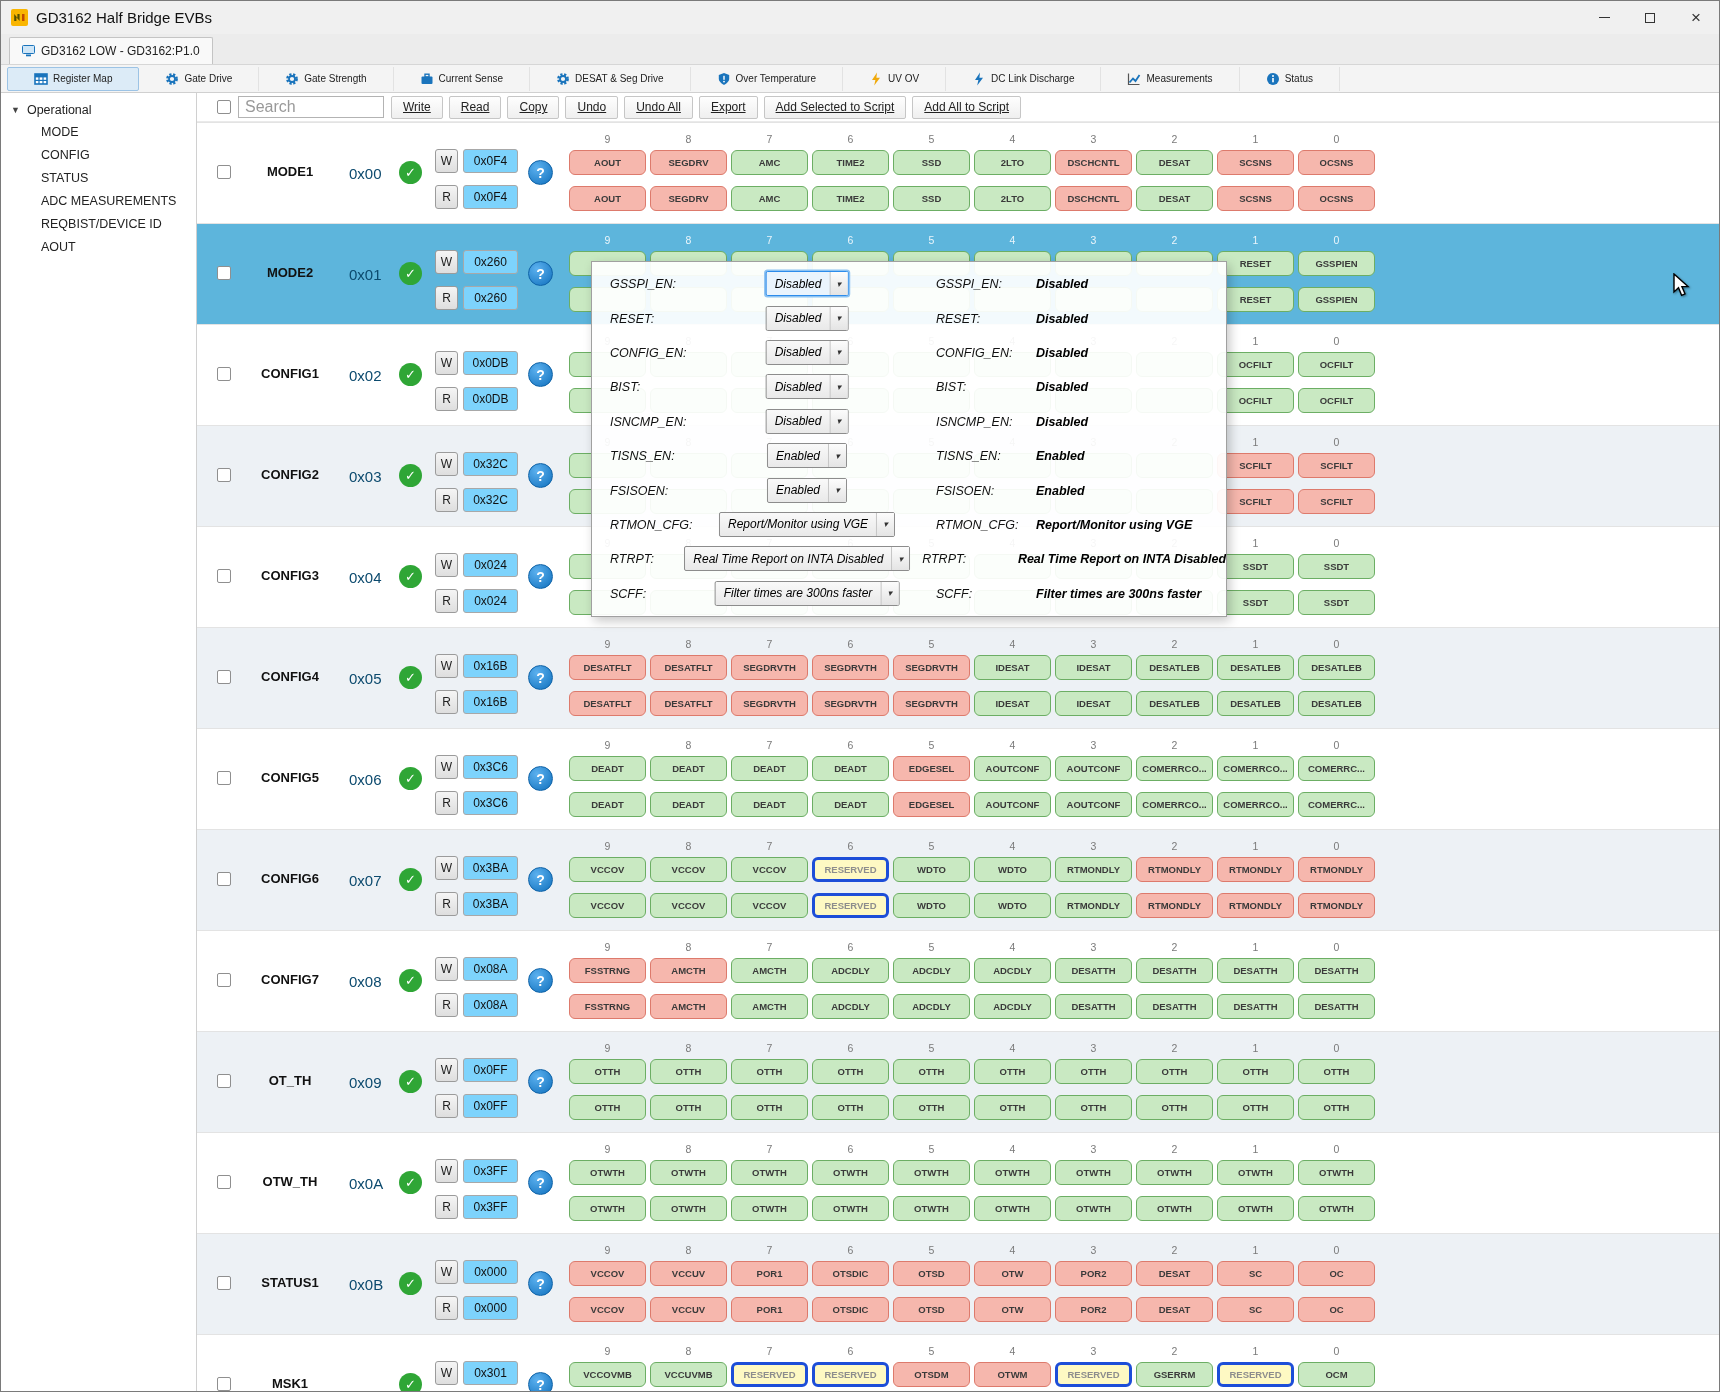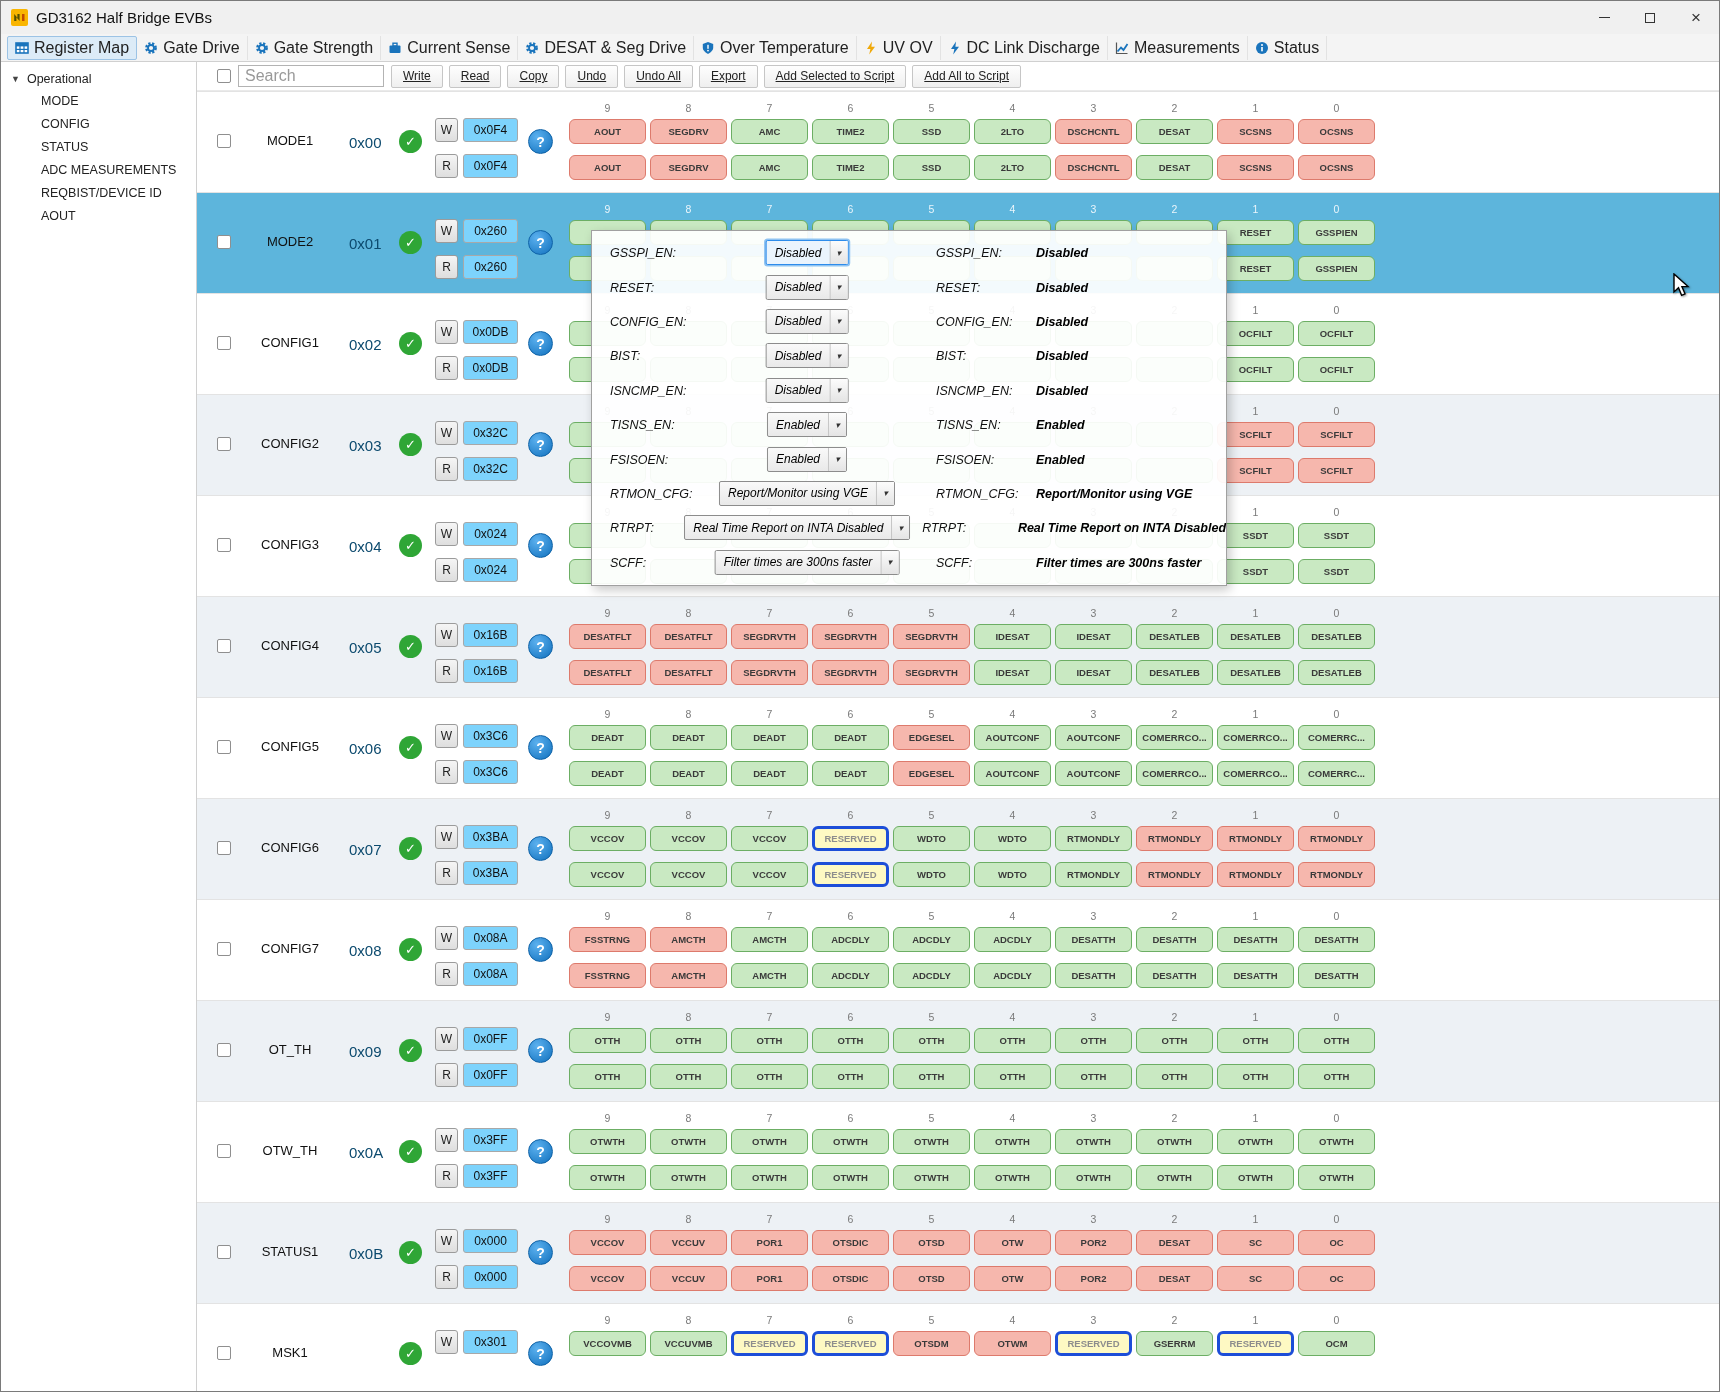--- a/index.html
+++ b/index.html
@@ -15,21 +15,21 @@
   .title { font-size:15px; color:#111; }
   .win-controls { margin-left:auto; display:flex; height:100%; }
   .win-btn { width:46px; display:flex; align-items:center; justify-content:center; color:#333; font-size:17px; cursor:default; }
   .min-glyph { width:11px; height:1px; background:#333; display:block; }
   .max-glyph { width:10px; height:10px; border:1px solid #333; display:block; }
   
   .tabstrip { height:31px; background:#ececec; display:flex; align-items:flex-end; padding-left:8px; border-bottom:1px solid #d6d6d6; flex-shrink:0; }
   .doc-tab { height:27px; background:#f9f9f9; border:1px solid #c4c4c4; border-bottom:none; display:flex; align-items:center; gap:6px; padding:0 12px; font-size:12px; color:#222; border-radius:2px 2px 0 0; }
   
   .ribbon { height:28px; background:#f4f4f4; border-bottom:1px solid #d0d0d0; display:flex; align-items:center; padding-left:6px; flex-shrink:0; }
-  .ribbon-item { display:flex; align-items:center; gap:5px; padding:0 7px; height:24px; font-size:16px; color:#222; border-right:1px solid #e2e2e2; white-space:nowrap; }
+  .ribbon-item { display:flex; align-items:center; gap:5px; padding:0 26px; height:24px; font-size:10px; color:#222; border-right:1px solid #e2e2e2; white-space:nowrap; }
   .ribbon-item.active { background:#dcebf7; border:1px solid #9cc3e5; border-radius:2px; }
   .ribbon-icon { display:flex; }
   
   .bodyrow { flex:1; display:flex; min-height:0; }
   .sidebar { width:196px; border-right:1px solid #d0d0d0; background:#fff; padding-top:6px; flex-shrink:0; }
   .tree-root { display:flex; align-items:center; gap:7px; padding-left:10px; height:22px; font-size:12.5px; color:#222; }
   .tree-arrow { font-size:9px; color:#444; }
   .tree-item { padding-left:40px; height:23px; line-height:23px; font-size:12.5px; color:#222; white-space:nowrap; }
   .main { flex:1; position:relative; background:#fff; min-width:0; display:flex; flex-direction:column; }
   
@@ -38,21 +38,21 @@
   .search { width:146px; height:22px; border:1px solid #b3b3b3; font-size:16px; padding:0 6px; font-family:inherit; color:#333; }
   .search::placeholder { color:#999; }
   .tb-btns { display:flex; gap:6px; }
   .tb-btn { height:23px; padding:0 11px; font-size:12px; font-family:inherit; background:linear-gradient(#fefefe,#efefef); border:1px solid #c6c6c6; border-radius:2px; color:#222; white-space:nowrap;text-decoration:underline; }
   
   .table { flex:1; overflow:hidden; }
   .reg-row { height:101px; display:flex; align-items:flex-start; position:relative; box-shadow:inset 0 1px 0 #e3e3e3; background:#fff; }
   .reg-row.alt { background:#edf1f5; }
   .reg-row.selected { background:#5db5dc; }
   .reg-row > .cb { margin-left:20px; margin-top:43px; }
-  .reg-name { width:118px; text-align:center; font-weight:normal; font-size:13px; margin-top:42px; color:#111; }
+  .reg-name { width:118px; text-align:center; font-weight:bold; font-size:13px; margin-top:42px; color:#111; }
   .reg-addr { width:50px; font-size:15px; margin-top:43px; color:#0c4a6e; }
   .reg-check { width:23px; height:23px; border-radius:50%; background:#2fa636; color:#fff; font-size:13px; display:flex; align-items:center; justify-content:center; margin-top:39px; flex-shrink:0; }
   .wr { display:flex; flex-direction:column; gap:12px; margin-left:13px; margin-top:27px; flex-shrink:0; }
   .wr-line { display:flex; gap:5px; }
   .wr-btn { width:23px; height:24px; font-size:12px; font-family:inherit; background:linear-gradient(#f5f5f5,#dedede); border:1px solid #9b9b9b; border-radius:3px; color:#222; padding:0; }
   .wr-val { width:55px; height:24px; background:#7dd3fc; border:1px solid #a8a8a8; border-radius:3px; font-size:12px; display:flex; align-items:center; justify-content:center; color:#111; }
   .help-btn { width:25px; height:25px; border-radius:50%; background:radial-gradient(circle at 35% 30%, #5cb1ef, #1070bd); border:1px solid #0e62a7; color:#fff; font-weight:bold; font-size:14px; margin:38px 9px 0 10px; padding:0; flex-shrink:0; display:flex; align-items:center; justify-content:center; font-family:inherit; }
   .chips { width:806px; margin-top:11px; margin-left:7px; flex-shrink:0; }
   .bitnums { display:grid; grid-template-columns:repeat(10,1fr); gap:4px; text-align:center; font-size:10.5px; color:#7a7a7a; height:15px; }
   .selected .bitnums { color:#eaf5fb; }
@@ -94,20 +94,31 @@
       <div class="win-btn">
           <span class="min-glyph"></span>
         </div>
       <div class="win-btn">
           <span class="max-glyph"></span>
         </div>
       <div class="win-btn">×</div>
     </div>
   </div>
 
+  <div class="tabstrip">
+    <div class="doc-tab">
+      <span style="display:flex;">
+        <svg width="13" height="12" viewBox="0 0 13 12">
+            <rect x="0.5" y="0.5" width="12" height="8" rx="1" fill="#cfe6f7" stroke="#1a74bc"></rect>
+            <rect x="4" y="9.5" width="5" height="1.8" fill="#1a74bc"></rect>
+          </svg>
+      </span>
+      <span>GD3162 LOW - GD3162:P1.0</span>
+    </div>
+  </div>
 
   <div class="ribbon">
       <div class="ribbon-item active">
         <span class="ribbon-icon">
           <svg viewBox="0 0 14 14" width="14" height="14">
             <rect x="1" y="2" width="12" height="10" fill="#fff" stroke="#1a74bc" stroke-width="1.6"></rect>
             <rect x="1" y="2" width="12" height="3.4" fill="#1a74bc"></rect>
             <line x1="1" y1="8.4" x2="13" y2="8.4" stroke="#1a74bc" stroke-width="1.2"></line>
             <line x1="5" y1="2" x2="5" y2="12" stroke="#1a74bc" stroke-width="1.2"></line>
             <line x1="9" y1="2" x2="9" y2="12" stroke="#1a74bc" stroke-width="1.2"></line>

